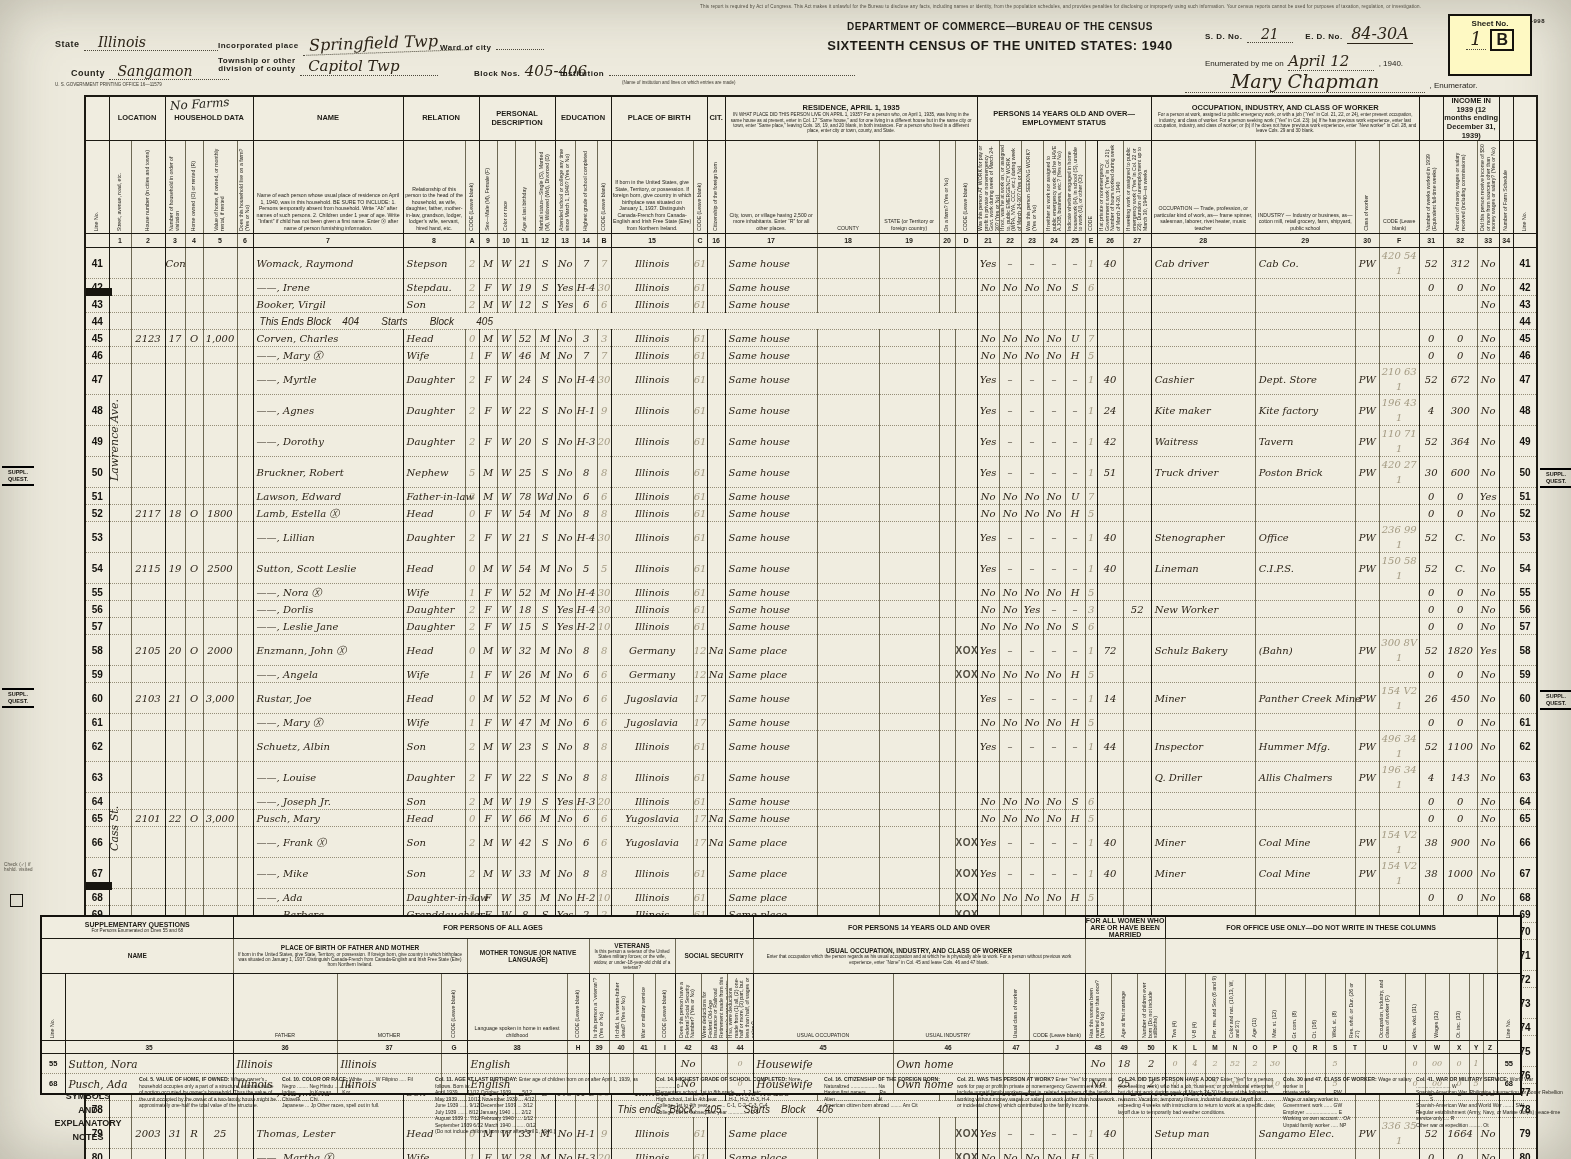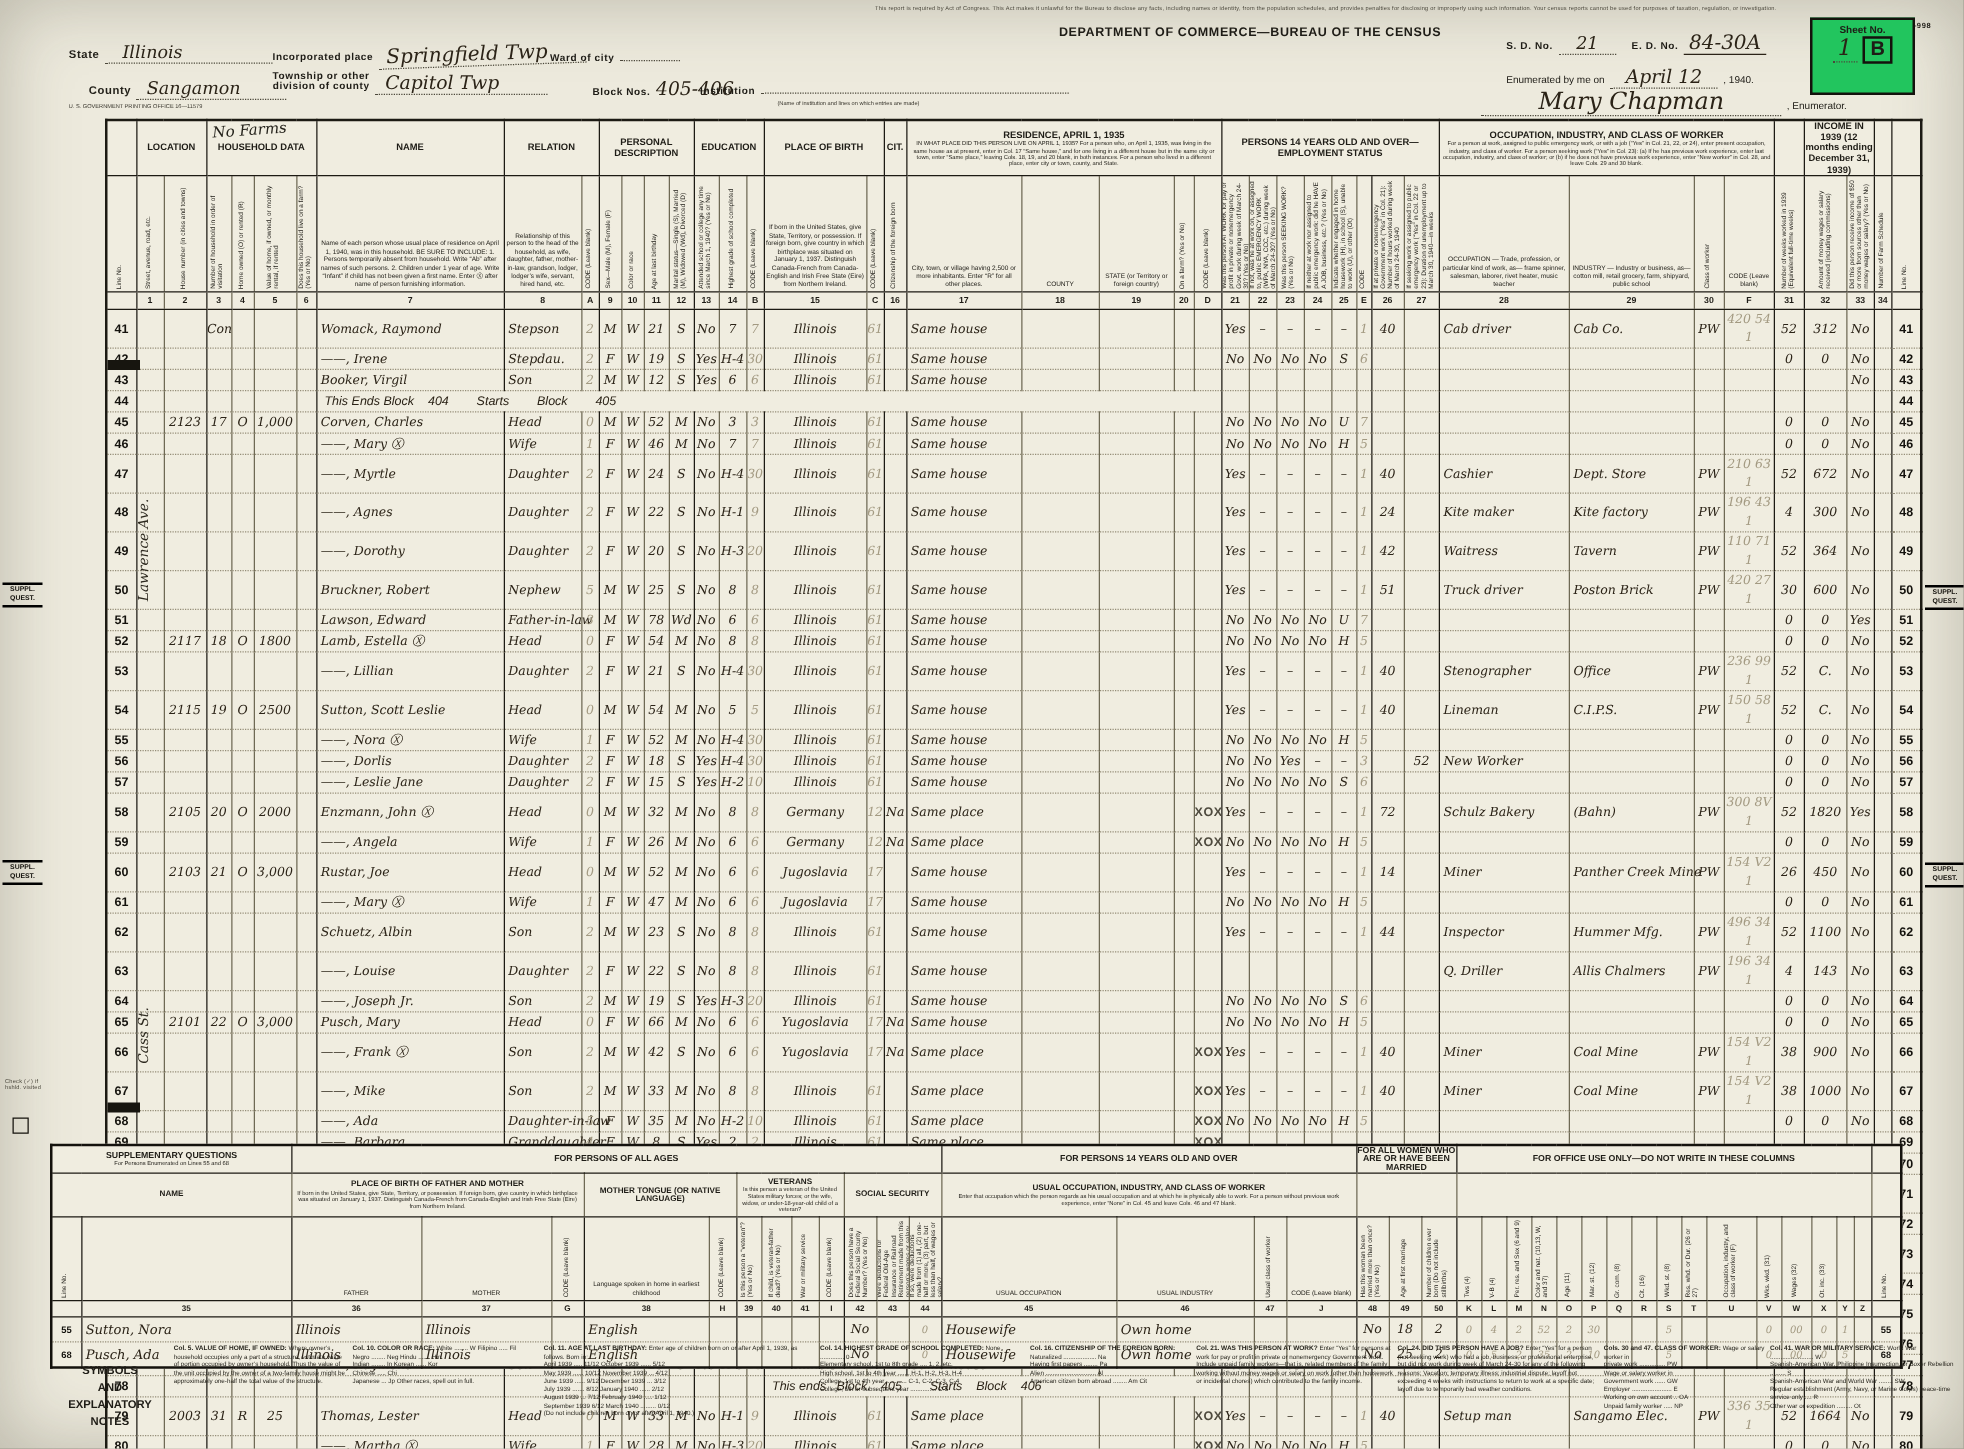--- a/index.html
+++ b/index.html
@@ -7,21 +7,21 @@
   font-family:"Liberation Sans",sans-serif;color:#1e1c16;
   box-shadow:inset 0 0 60px rgba(90,85,70,.35);}
 .p{position:absolute;white-space:nowrap;}
 .lbl{font-size:9px;color:#24221b;}
 .lbl2{font-size:8px;}
 .cap{font-size:4.5px;color:#3a372e;}
 .hwv{font-family:"DejaVu Serif",serif;font-style:italic;color:#2b2317;}
 .rule{border-bottom:1px dotted #4c483b;display:inline-block;}
 .big{font-weight:bold;letter-spacing:.5px;}
 .fine{font-size:4.5px;color:#4c483d;letter-spacing:.2px;white-space:normal;}
-.sheetbox{position:absolute;border:2px solid #14120d;width:80px;height:58px;text-align:center;background:#22c55e;}
+.sheetbox{position:absolute;border:2px solid #14120d;width:80px;height:58px;text-align:center;background:#fef9c3;}
 .sheetbox .t{font-size:8px;font-weight:bold;margin-top:3px;}
 .sheetbox .v{font-size:18px;}
 .sheetbox .bb{display:inline-block;border:2px solid #14120d;font-weight:bold;padding:0 4px;font-size:16px;font-family:"Liberation Sans",sans-serif;font-style:normal;}
 table{border-collapse:collapse;table-layout:fixed;background:#f0ede0;}
 #main-table{position:absolute;left:84px;top:95px;width:1452px;border:2px solid #1c1a13;}
 #supp-table{position:absolute;left:40px;top:915px;width:1478px;border:2.5px solid #14120d;}
 td,th{border-left:1px solid #6e6954;padding:0;font-weight:normal;overflow:hidden;}
 th{vertical-align:middle;}
 tr.grow th{border-bottom:1px solid #1c1a13;border-left:1.5px solid #1c1a13;height:42px;
   font-size:7.5px;font-weight:bold;text-align:center;line-height:1.15;position:relative;overflow:hidden;}
@@ -100,30 +100,33 @@
   </div>
   <div class="p" style="left:560px;top:62px;">
     <span class="lbl2 big">Institution</span>
     <span class="rule" style="width:246px;"></span>
     <div class="cap" style="margin-left:62px;">(Name of institution and lines on which entries are made)</div>
   </div>
 
   <div class="p" style="left:790px;top:16px;width:420px;text-align:center;">
     <span class="big" style="font-size:10px;">DEPARTMENT OF COMMERCE—BUREAU OF THE CENSUS</span>
   </div>
+  <div class="p" style="left:790px;top:36px;width:420px;text-align:center;">
+    <span class="big" style="font-size:13px;">SIXTEENTH CENSUS OF THE UNITED STATES: 1940</span>
+  </div>
 
   <div class="p" style="left:1205px;top:24px;">
     <span class="lbl2 big">S. D. No.</span>
     <span class="hwv rule" style="font-size:14px;width:46px;text-align:center;">21</span>
     <span class="lbl2 big" style="margin-left:8px;">E. D. No.</span>
     <span class="hwv" style="font-size:16px;border-bottom:1.5px solid #2b2317;padding:0 4px;">84-30A</span>
   </div>
   <div class="p" style="left:1205px;top:52px;">
     <span class="lbl2">Enumerated by me on</span>
-    <span class="hwv rule" style="font-size:15px;width:86px;text-align:center;">April 12</span>
+    <span class="hwv rule" style="font-size:15px;width:86px;">April 12</span>
     <span class="lbl2">, 1940.</span>
   </div>
   <div class="p" style="left:1185px;top:70px;">
     <span class="hwv rule" style="font-size:19px;width:240px;text-align:center;">Mary Chapman</span>
     <span class="lbl2">, Enumerator.</span>
   </div>
   <div class="sheetbox" style="left:1448px;top:14px;">
     <div class="t">Sheet No.</div>
     <div>
       <span class="hwv v rule" style="width:20px;display:inline-block;">1</span>

